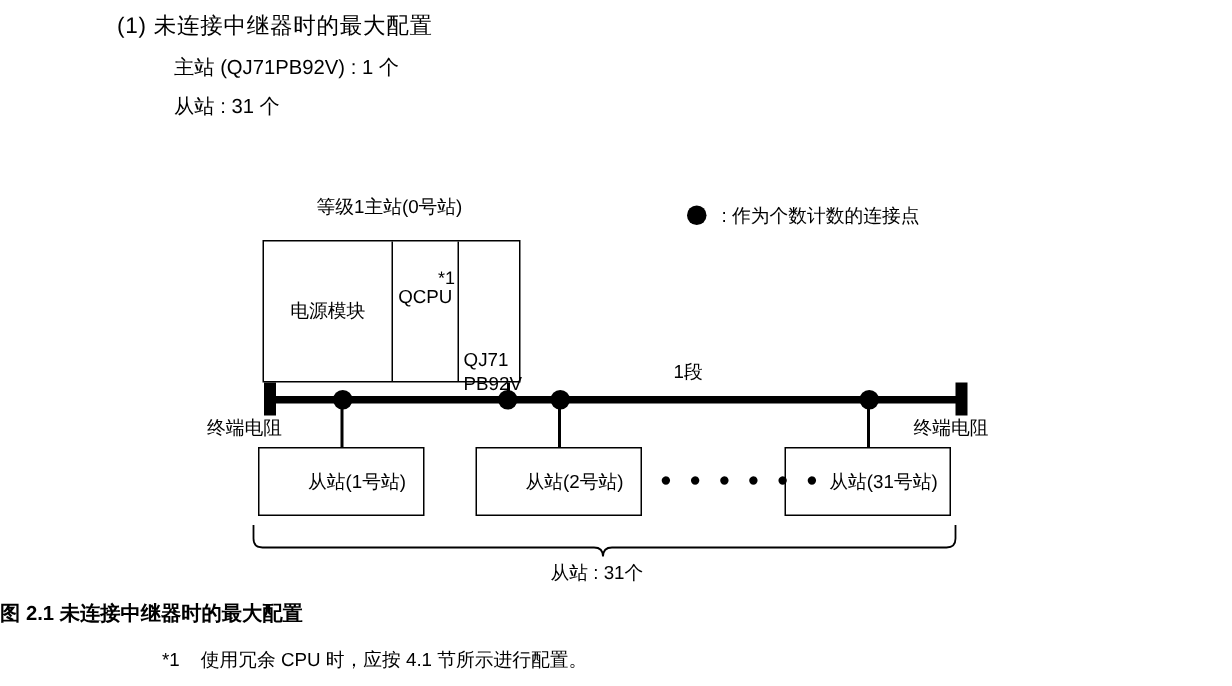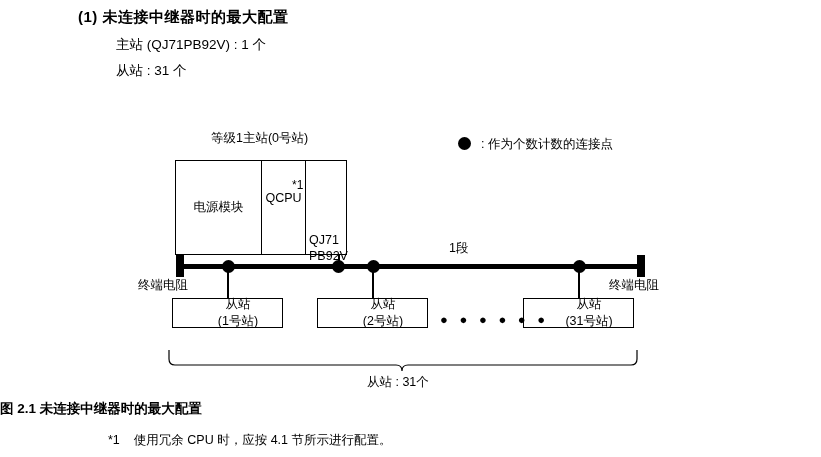--- a/index.html
+++ b/index.html
@@ -20,21 +20,21 @@
     left: 0; top: 0;
     width: 821px;
     height: 457px;
   }
   .abs { position: absolute; }
 
   
   .sec-title {
     left: 78px; top: 8px;
     font-size: 15px;
-    font-weight: bold;
+    font-weight: normal;
     letter-spacing: 0.5px;
     white-space: nowrap;
   }
   .line-master {
     left: 116px; top: 36px;
     font-size: 13.5px;
     white-space: nowrap;
   }
   .line-slave {
     left: 116px; top: 62px;
@@ -140,26 +140,26 @@
     width: 2px; height: 31px;
     background: #000;
     top: 267px;
   }
   .sdrop-1 { left: 227px; }
   .sdrop-2 { left: 372px; }
   .sdrop-3 { left: 578px; }
 
   .slave-box {
     top: 298px;
-    height: 30px;
+    height: 46px;
     border: 1px solid #000;
     box-sizing: border-box;
     background: #fff;
     display: flex;
-    flex-direction: column;
+    flex-direction: row;
     align-items: center;
     justify-content: center;
     font-size: 12.5px;
     line-height: 1.35;
     padding-left: 21px;
   }
   .slave-1 { left: 172px; width: 111px; }
   .slave-2 { left: 317px; width: 111px; }
   .slave-3 { left: 523px; width: 111px; }
 

